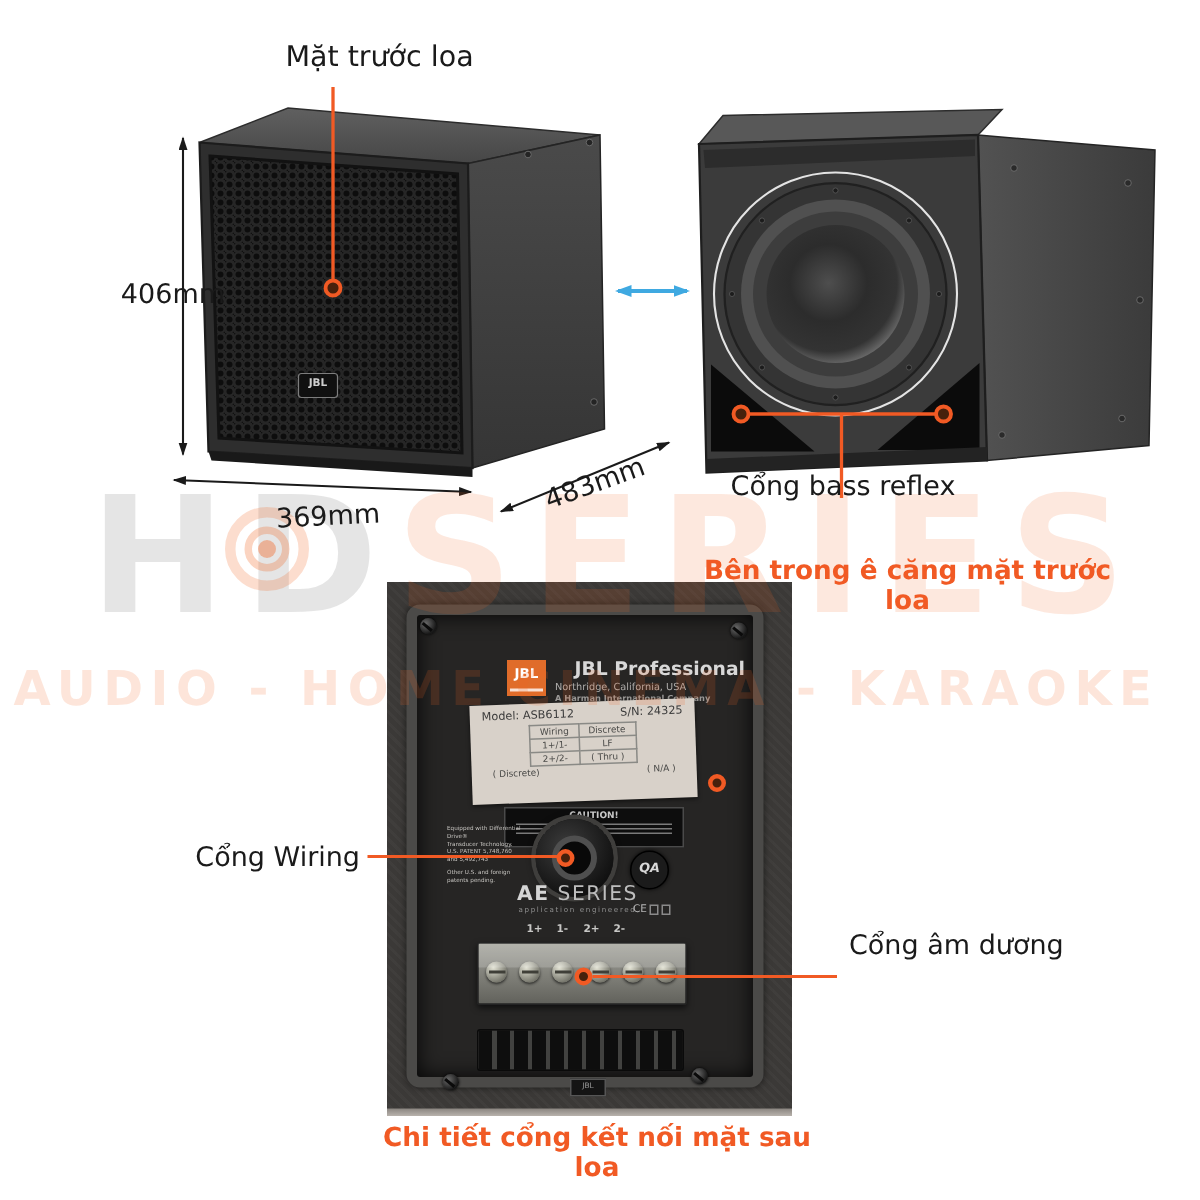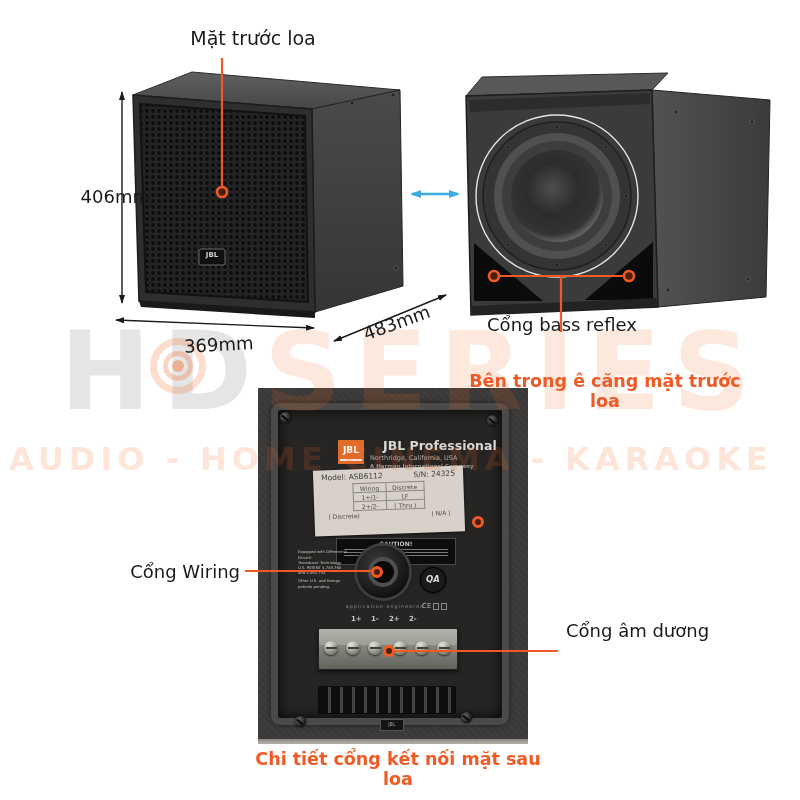--- a/index.html
+++ b/index.html
@@ -226,20 +226,21 @@
     <div class="gap"></div>
     <div>Other U.S. and foreign</div>
     <div>patents pending.</div>
   </div>
 
   <div id="speakon" class="abs">
     <div class="inner"></div>
   </div>
   <div id="qa-badge" class="abs">QA</div>
 
+  <div id="ae-series" class="abs"><span class="ae">AE</span> <span class="series">SERIES</span></div>
   <div id="ae-sub" class="abs">application engineered</div>
   <div id="ce-marks" class="abs">
     <span>CE</span>
     <span class="mark"></span>
     <span class="mark"></span>
   </div>
 
   <span class="term" style="left:93px;">1+</span>
   <span class="term" style="left:113px;">1-</span>
   <span class="term" style="left:131px;">2+</span>

